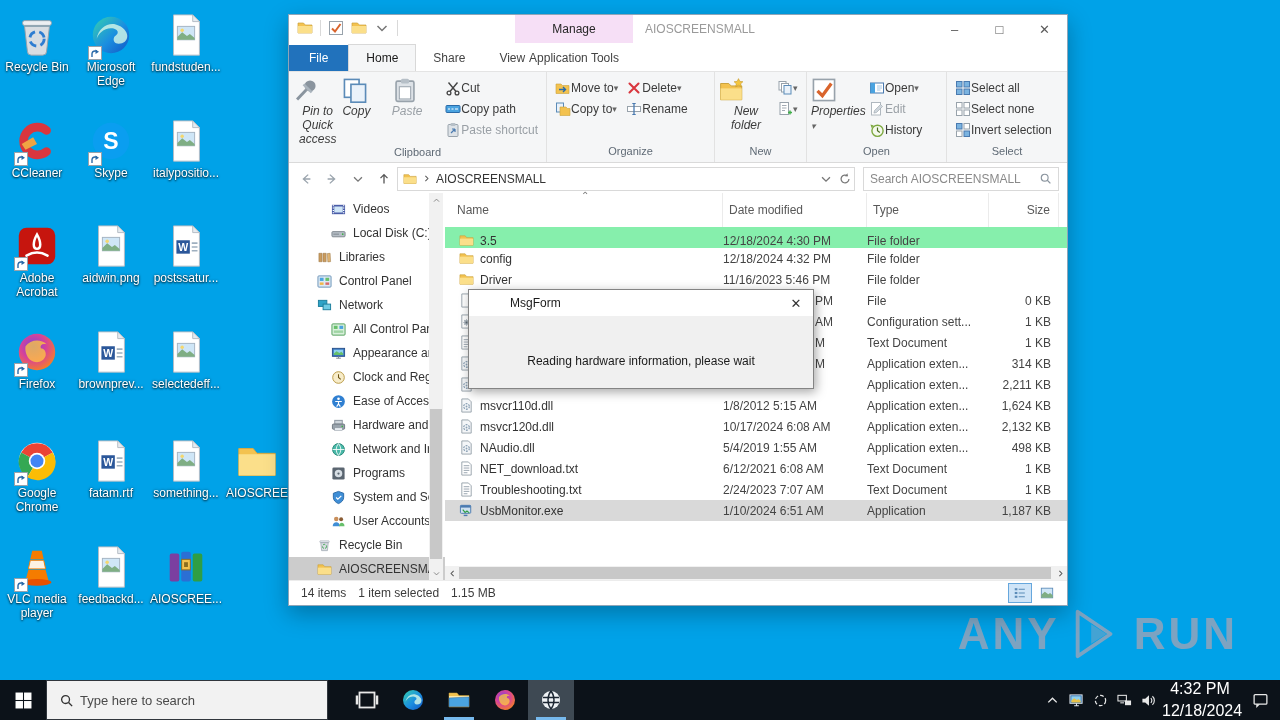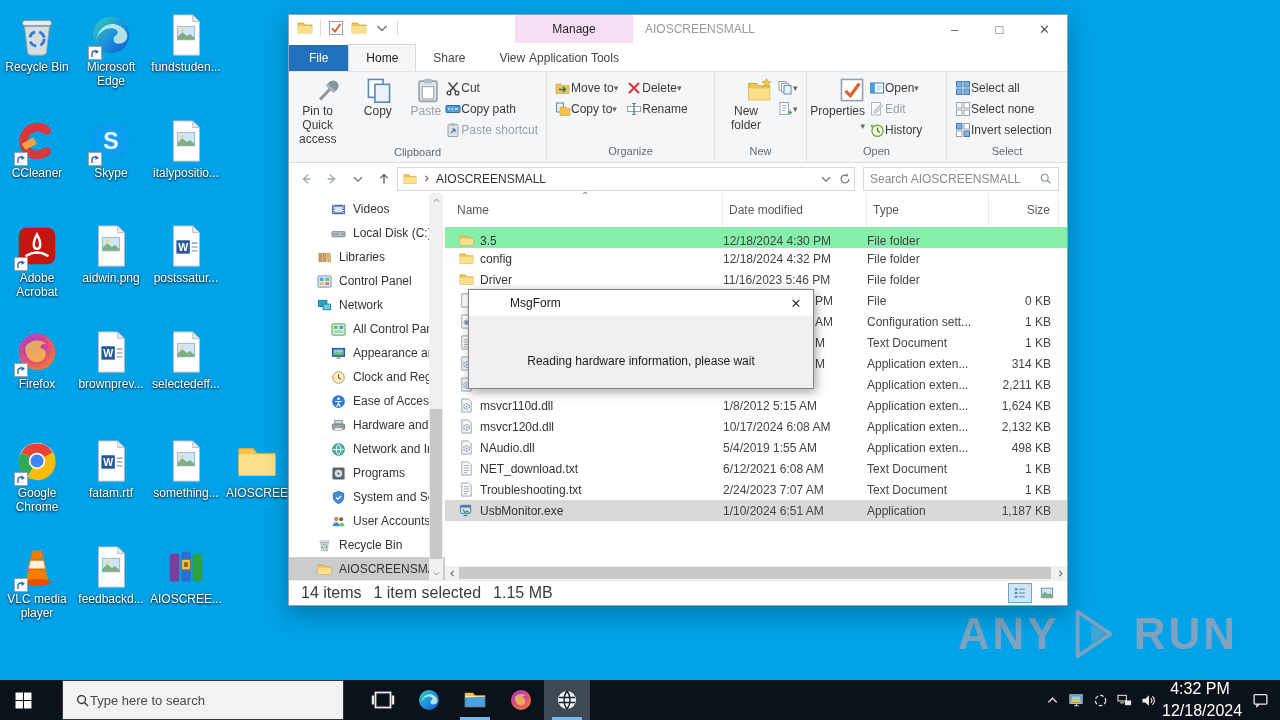--- a/index.html
+++ b/index.html
@@ -50,22 +50,22 @@
   #tab-home { background:#f5f6f7; border:1px solid #d8d8d8; border-bottom:none; color:#1a1a1a; }
   #tab-apptools { position:absolute; left:226px; width:118px; text-align:center; padding:6px 0; }
   #ribbon-ctl { position:absolute; right:10px; top:34px; display:flex; gap:12px; align-items:center; }
   #ribbon-ctl .icon { width:15px; height:15px; }
   
   #ribbon { position:absolute; left:0; top:56px; right:0; height:92px; background:#f5f6f7;
             border-top:1px solid #e4e4e4; border-bottom:1px solid #dadada; display:flex; }
   .rgroup { display:flex; flex-direction:column; border-right:1px solid #e2e2e2; }
   .rbody { flex:1; display:flex; padding:2px 4px 0; }
   .rlabel { height:17px; text-align:center; font-size:11px; color:#5f6a75; }
-  .bigbtn { width:54px; display:flex; flex-direction:column; align-items:flex-end;
-            padding-top:3px; gap:2px; text-align:center; line-height:1.15; color:#3b3b3b; }
+  .bigbtn { width:54px; display:flex; flex-direction:column; align-items:flex-start;
+            padding-top:3px; gap:2px; text-align:center; line-height:1.15; color:#3b3b3b;font-style:italic; }
   .bigbtn .icon { width:26px; height:26px; }
   .smallcol { display:flex; flex-direction:column; justify-content:flex-start; padding-top:3px; }
   .smallbtn { height:21px; display:flex; align-items:center; padding:0 4px;
               color:#3b3b3b; white-space:nowrap; }
   .smallbtn .icon { width:16px; height:16px; }
   .disabled { color:#9aa0a6; }
   .caret { font-size:9px; color:#666; }
   
   #addressbar { position:absolute; left:0; top:149px; right:0; height:29px; background:#fff;
                 display:flex; align-items:center; padding:0 8px 0 4px; }
@@ -110,21 +110,21 @@
   .c-date .frag { padding-left:92px; }
   .c-type { width:122px; color:#444; }
   .c-size { width:70px; text-align:right; padding-right:8px; color:#444; }
   
   #hscroll { position:absolute; left:0; right:0; bottom:0; height:14px; background:#f1f1f1; }
   #hscroll .sb-arrow { position:absolute; top:0; width:14px; height:14px; display:flex;
                        align-items:center; justify-content:center; }
   #h-thumb { position:absolute; left:14px; right:16px; top:1px; height:12px; background:#c8c8c8; }
   
   #statusbar { position:absolute; left:0; bottom:0; right:0; height:25px; background:#fff;
-               border-top:1px solid #ececec; display:flex; align-items:center; font-size:16px; }
+               border-top:1px solid #ececec; display:flex; align-items:center; font-size:12px; }
   #statusbar .st { margin-left:12px; color:#3b3b3b; }
   #view-btns { margin-left:auto; margin-right:8px; display:flex; gap:3px; }
   .vbtn { width:24px; height:20px; display:flex; align-items:center; justify-content:center; }
   .vbtn .icon { width:14px; height:14px; }
   .vbtn.active { background:#cfe4f7; border:1px solid #66a7dd; }
   
   #dialog { position:absolute; left:179px; top:274px; width:346px; height:100px;
             background:#f0f0f0; border:1px solid #848484;
             box-shadow:2px 3px 10px rgba(0,0,0,.35); z-index:30; }
   #dlg-title { height:26px; background:#fff; display:flex; align-items:center; }
@@ -132,22 +132,22 @@
   #dlg-close { margin-left:auto; width:34px; height:26px; display:flex; align-items:center;
                justify-content:center; color:#333; font-size:13px; }
   #dlg-msg { text-align:center; margin-top:38px; color:#1a1a1a; }
 
   
   #taskbar { position:absolute; left:0; bottom:0; width:1280px; height:40px; background:#0c1219;
              display:flex; align-items:stretch; z-index:50; }
   .tb-btn { width:46px; display:flex; align-items:center; justify-content:center; position:relative; }
   .tb-btn .icon { width:24px; height:24px; }
   #start .icon { width:17px; height:17px; }
-  #tb-search { width:282px; background:#f2f2f2; display:flex; align-items:center; gap:0;
-               padding:0 12px; color:#4a4a4a; font-size:13px; border:1px solid #30363d;margin-left:16px; }
+  #tb-search { width:282px; background:#f2f2f2; display:flex; align-items:center; gap:6px;
+               padding:0 12px; color:#4a4a4a; font-size:13px; border:1px solid #30363d; }
   #tb-search .icon { width:15px; height:15px; }
   .underline { position:absolute; left:8px; right:8px; bottom:0; height:3px; background:#76b9ed; }
   #tb-app { background:#3e4953; }
   #tray { margin-left:auto; display:flex; align-items:center; }
   .tray-ic { width:24px; height:40px; display:flex; align-items:center; justify-content:center; }
   .tray-ic .icon { width:15px; height:15px; }
   #clock { width:80px; text-align:center; color:#fff; font-size:16px; line-height:1.35; padding:0 2px; }
   #action-center { width:40px; display:flex; align-items:center; justify-content:center; }
   #action-center .icon { width:17px; height:17px; }
 </style>

